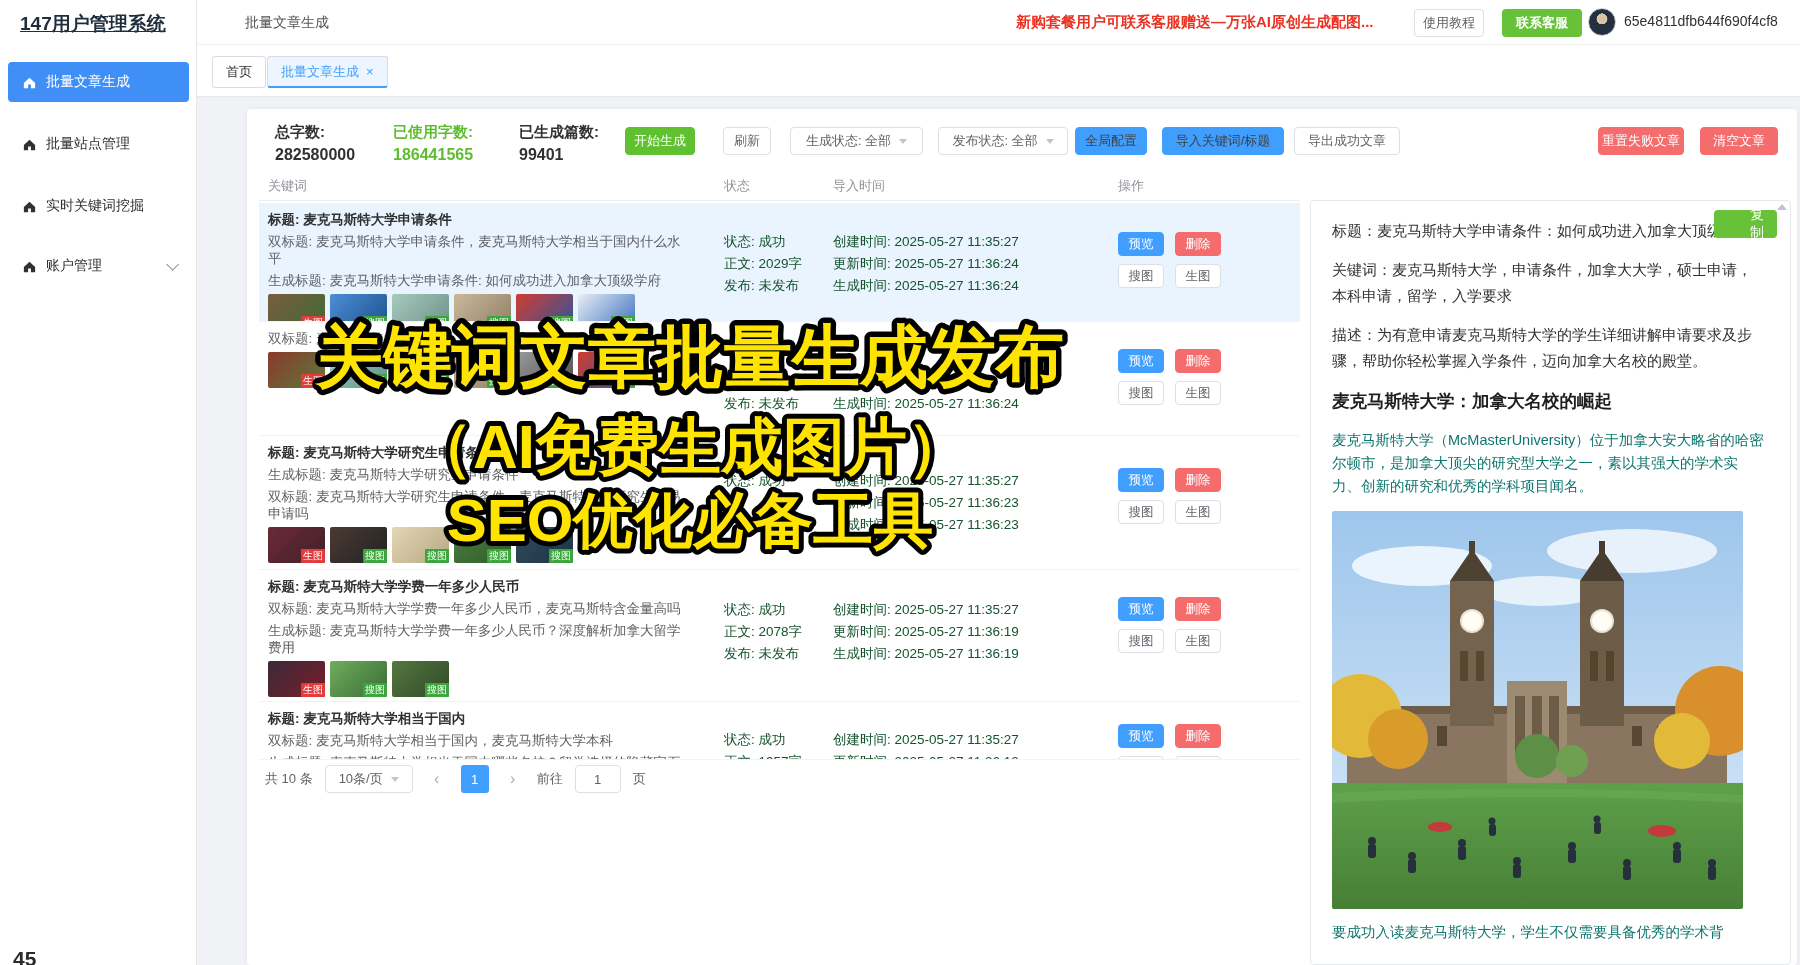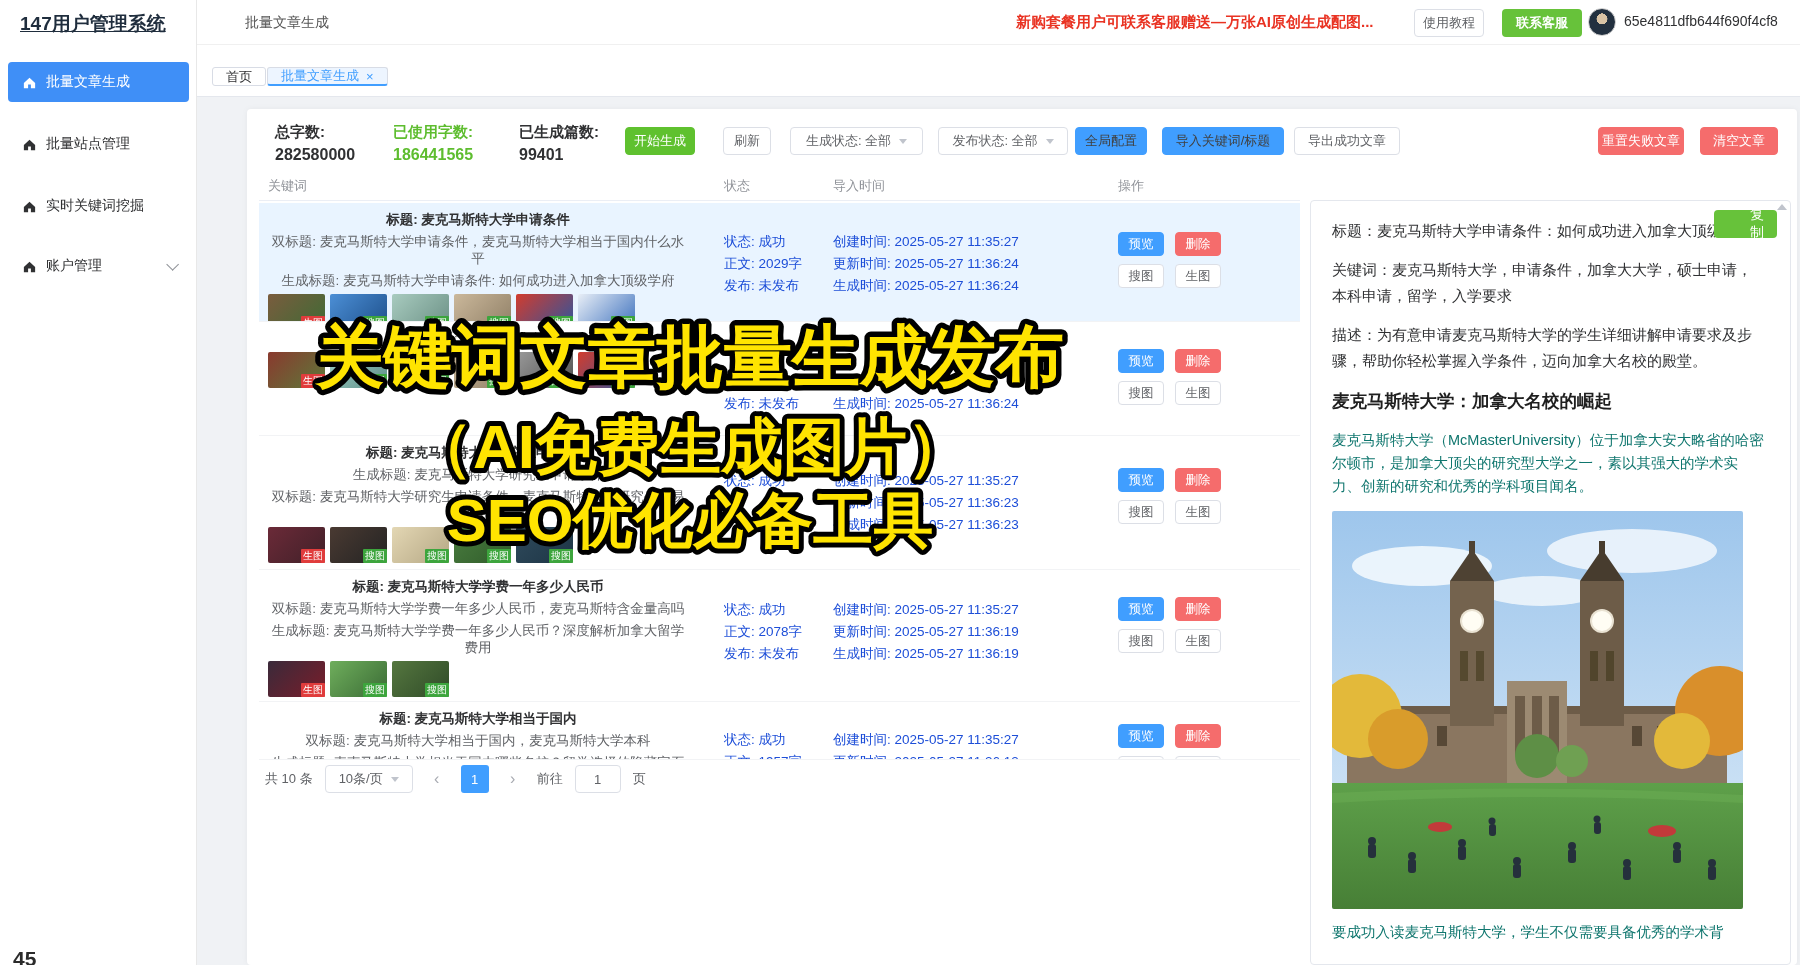--- a/index.html
+++ b/index.html
@@ -27,22 +27,22 @@
     display:flex; align-items:center; justify-content:center; cursor:pointer; }
   #btn-tutorial { left:1217px; width:70px; background:#fff; border:1px solid #dcdfe6; color:#606266; }
   #btn-contact { left:1305px; width:80px; background:#67c23a; color:#fff; font-weight:bold; }
   #avatar { position:absolute; left:1391px; top:8px; width:28px; height:28px; border-radius:50%;
     background:radial-gradient(circle at 50% 38%, #d8c3a5 0 26%, #22303f 27% 100%); border:1px solid #ccc; }
   #uid { position:absolute; left:1427px; top:13px; font-size:14px; color:#303133; }
 
   
   #tabbar { position:absolute; left:197px; top:45px; width:1603px; height:52px; background:#fff;
     border-bottom:1px solid #e4e7ed; z-index:4; }
-  .tab { position:absolute; top:11px; height:19px; border:1px solid #d8dce5; border-radius:3px;
-    display:flex; align-items:center; padding:4px 13px; font-size:13px; color:#303133; background:#fff; cursor:pointer;margin-top:11px; }
+  .tab { position:absolute; top:11px; height:32px; border:1px solid #d8dce5; border-radius:3px;
+    display:flex; align-items:center; padding:4px 13px; font-size:13px; color:#303133; background:#fff; cursor:pointer; }
   #tab-home { left:15px; }
   #tab-current { left:70px; color:#409eff; background:#edf5ff; border-bottom:2px solid #409eff; }
   #tab-current .tab-close { margin-left:7px; font-size:13px; color:#409eff; }
 
   
   #card { position:absolute; left:247px; top:109px; width:1550px; height:856px; background:#fff;
     border-radius:4px; box-shadow:0 0 6px rgba(0,0,0,.05); }
   .stat-label { position:absolute; top:14px; font-size:15px; font-weight:bold; color:#303133; }
   .stat-value { position:absolute; top:37px; font-size:16px; font-weight:bold; color:#303133; }
   .stat-green { color:#5ebd2f; }
@@ -54,31 +54,31 @@
   .tb-success { background:#5fc12f; border-color:#5fc12f; color:#fff; }
   .tb-danger  { background:#f56c6c; border-color:#f56c6c; color:#fff; }
   .sel-arrow { width:0; height:0; border-left:4px solid transparent; border-right:4px solid transparent;
     border-top:5px solid #c0c4cc; margin-left:8px; }
 
   #thead { position:absolute; left:12px; top:62px; width:1041px; height:30px; border-bottom:1px solid #ebeef5; }
   .th { position:absolute; top:6px; font-size:13px; color:#909399; }
 
   .row { position:absolute; left:12px; width:1041px; background:#fff; border-bottom:1px solid #f2f3f5; overflow:hidden; }
   .row.hl { background:#e9f4ff; }
-  .kw-col { position:absolute; left:9px; top:8px; width:420px;text-align:center; }
+  .kw-col { position:absolute; left:9px; top:8px; width:420px; }
   .kw-line { font-size:13.5px; line-height:17px; color:#606266; margin-bottom:5px; }
   .kw-title { font-weight:bold; color:#303133; }
   .thumbs { display:flex; gap:5px; margin-top:5px; }
   .thumb { width:57px; height:36px; border-radius:2px; position:relative; flex:none; cursor:pointer; }
   .thumb-tag { position:absolute; right:0; bottom:0; font-size:10px; line-height:1; padding:2px 2px; color:#fff; border-radius:1px; }
   .tag-red { background:#e03c3c; }
   .tag-green { background:#3da53d; }
   .mid-col { position:absolute; left:465px; width:108px; }
   .time-col { position:absolute; left:574px; width:300px; }
-  .ln { height:22px; font-size:13.5px; color:#1d4ed8; white-space:nowrap; }
+  .ln { height:22px; font-size:13.5px; color:#14532d; white-space:nowrap; }
   .btn-col { position:absolute; left:859px; display:grid; grid-template-columns:46px 46px; gap:8px 11px; }
   .act-btn { width:46px; height:24px; border-radius:4px; font-size:12.5px; display:flex; align-items:center;
     justify-content:center; cursor:pointer; background:#fff; border:1px solid #dcdfe6; color:#606266; }
   .act-preview { background:#409eff; border-color:#409eff; color:#fff; }
   .act-delete  { background:#f56c6c; border-color:#f56c6c; color:#fff; }
 
   #pager { position:absolute; left:18px; top:655px; height:30px; display:flex; align-items:center; gap:12px;
     font-size:13px; color:#606266; }
   #page-size { width:88px; height:28px; border:1px solid #dcdfe6; border-radius:4px; display:flex;
     align-items:center; justify-content:center; cursor:pointer; }

